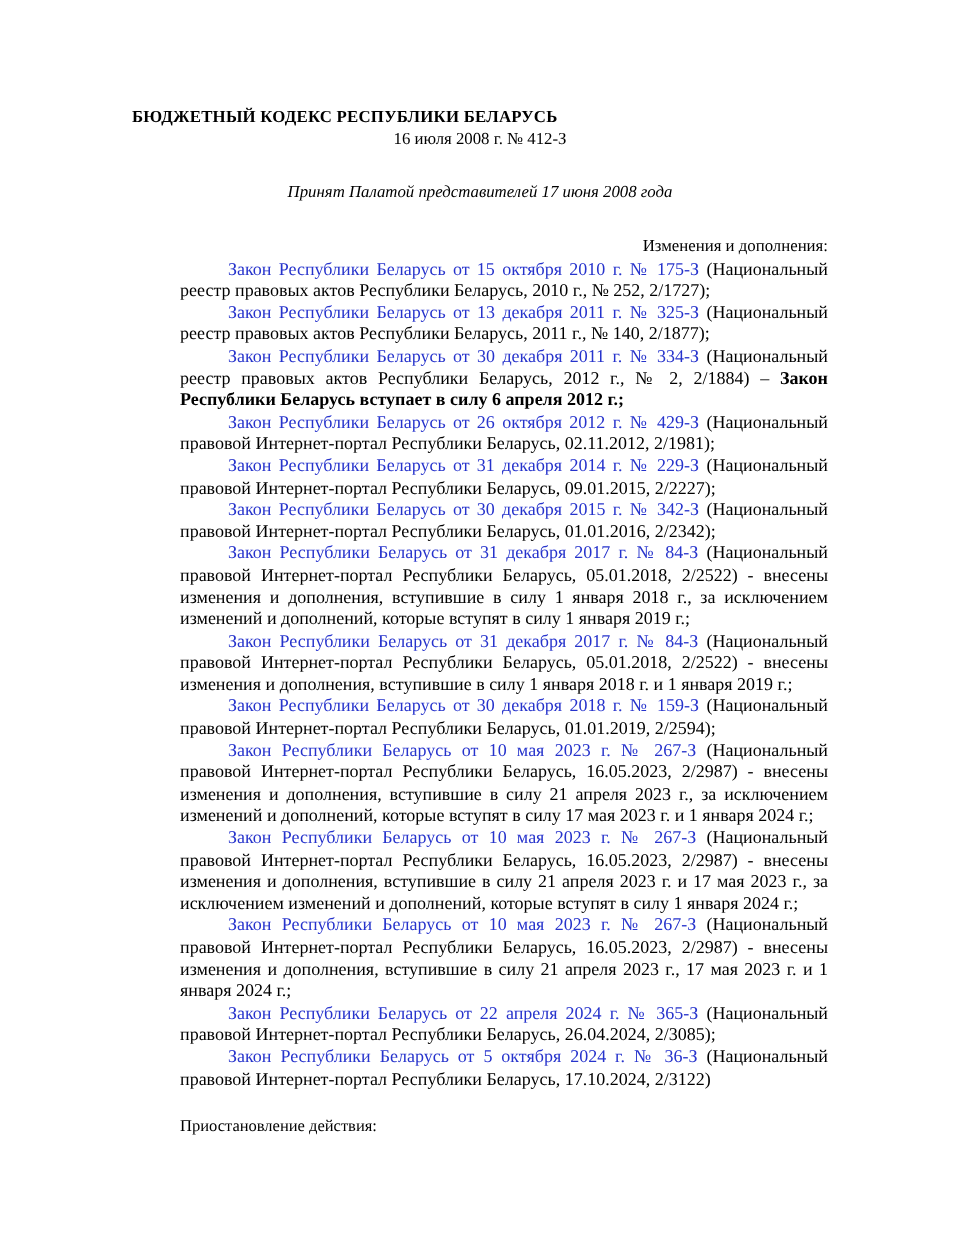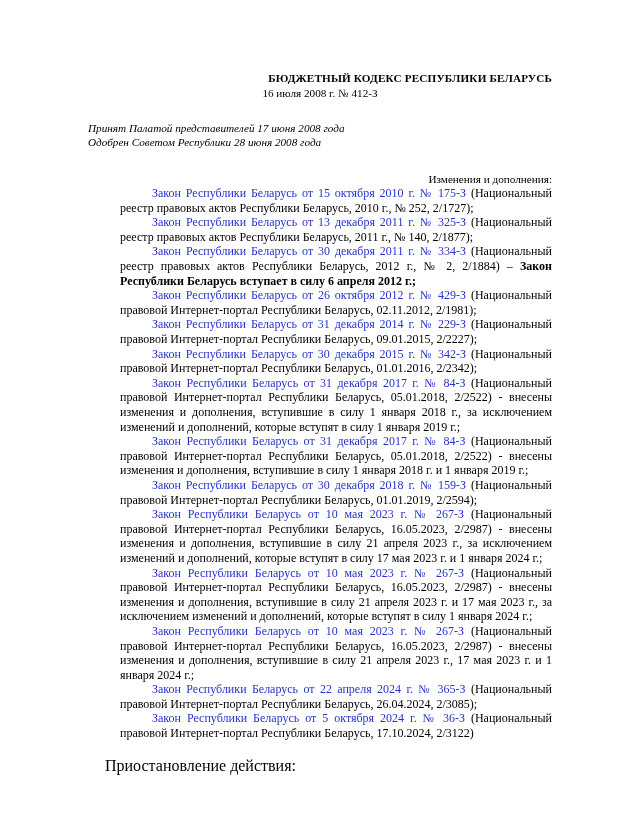--- a/index.html
+++ b/index.html
@@ -16,42 +16,42 @@
   }
   .page {
     position: relative;
     width: 640px;
     height: 828px;
     box-sizing: border-box;
     padding: 72px 88px 0 88px;
     background: #ffffff;
   }
   .doc-title {
-    text-align: right;
+    text-align: left;
     font-size: 11.2px;
     line-height: 13.5px;
     letter-spacing: 0.15px;
     margin: 0;
   }
   .doc-subtitle {
     text-align: center;
     font-size: 11.2px;
     line-height: 15px;
     margin: 0 0 20px 0;
   }
   .adopt-block {
     margin: 0 0 22px 0;
     padding-left: 0px;
   }
   .adopt-line {
     font-style: italic;
     font-size: 11.2px;
     line-height: 14.5px;
     margin: 0;
-    text-align: left;
+    text-align: center;
   }
   .section-head {
     font-size: 11.2px;
     line-height: 14.6px;
     margin: 0 0 0 32px;
     text-align: right;
   }
   .amend-list {
     margin: 0;
     padding: 0;
@@ -65,37 +65,36 @@
     text-justify: inter-word;
     hyphens: none;
   }
   .lnk {
     color: #2633cc;
   }
   .bold {
     font-weight: bold;
   }
   .tail-block {
-    margin: 18px 0 0 17px;
-    font-size: 16px;
+    margin: 18px 0 0 32px;
+    font-size: 11px;
     line-height: 14.6px;
     text-align: left;
   }
 </style>
 </head>
 <body>
 
 <div class="page">
 
   <h1 class="doc-title">БЮДЖЕТНЫЙ КОДЕКС РЕСПУБЛИКИ БЕЛАРУСЬ</h1>
   <div class="doc-subtitle">16 июля 2008 г. № 412-З</div>
 
   <div class="adopt-block">
     <p class="adopt-line">Принят Палатой представителей 17 июня 2008 года</p>
-    <p class="adopt-line">Одобрен Советом Республики 28 июня 2008 года</p>
   </div>
 
   <div class="section-head">Изменения и дополнения:</div>
 
   <div class="amend-list">
       <p class="amend"><span class="lnk">Закон Республики Беларусь от 15 октября 2010 г. № 175-З</span><span> (Национальный реестр правовых актов Республики Беларусь, 2010 г., № 252, 2/1727);</span></p>
       <p class="amend"><span class="lnk">Закон Республики Беларусь от 13 декабря 2011 г. № 325-З</span><span> (Национальный реестр правовых актов Республики Беларусь, 2011 г., № 140, 2/1877);</span></p>
       <p class="amend"><span class="lnk">Закон Республики Беларусь от 30 декабря 2011 г. № 334-З</span><span> (Национальный реестр правовых актов Республики Беларусь, 2012 г., № 2, 2/1884) – </span><span class="bold">Закон Республики Беларусь вступает в силу 6 апреля 2012 г.;</span></p>
       <p class="amend"><span class="lnk">Закон Республики Беларусь от 26 октября 2012 г. № 429-З</span><span> (Национальный правовой Интернет-портал Республики Беларусь, 02.11.2012, 2/1981);</span></p>
       <p class="amend"><span class="lnk">Закон Республики Беларусь от 31 декабря 2014 г. № 229-З</span><span> (Национальный правовой Интернет-портал Республики Беларусь, 09.01.2015, 2/2227);</span></p>

